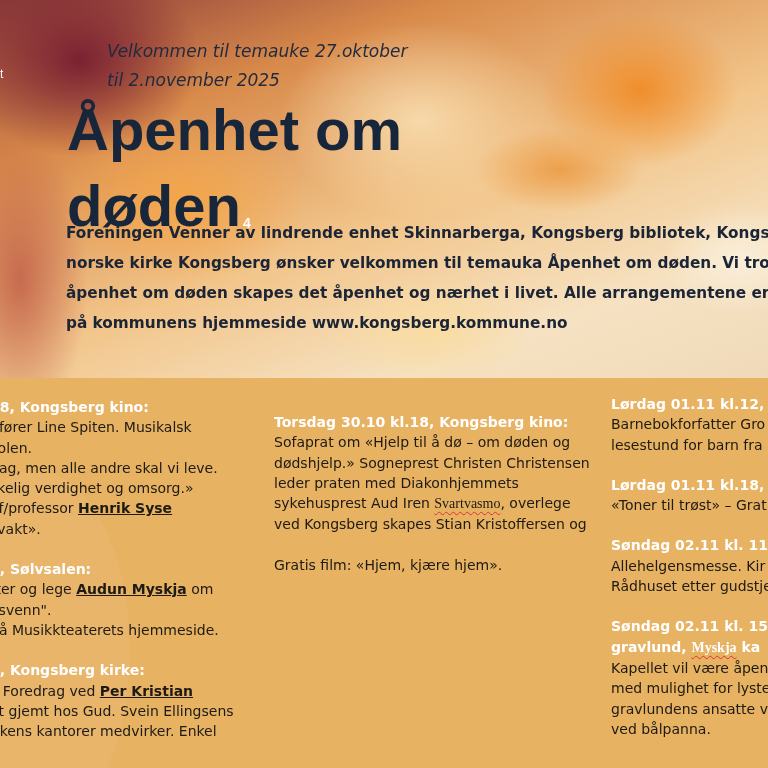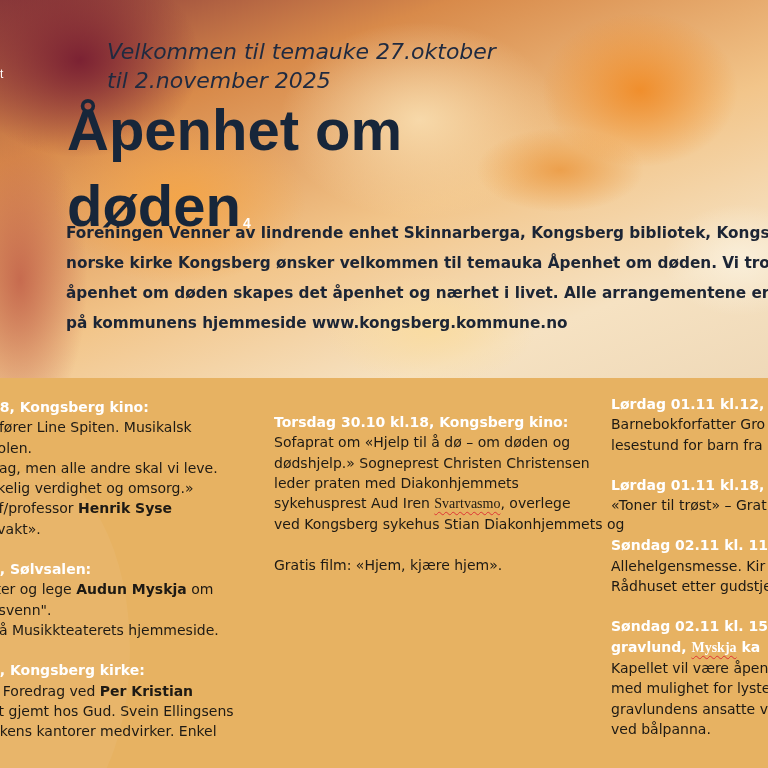--- a/index.html
+++ b/index.html
@@ -13,39 +13,39 @@
       radial-gradient(ellipse 200px 140px at 420px 120px, rgba(250,225,180,0.85), rgba(250,225,180,0) 70%),
       radial-gradient(ellipse 180px 120px at 180px 200px, rgba(245,165,70,0.9), rgba(245,165,70,0) 70%),
       radial-gradient(ellipse 160px 130px at 80px 60px, rgba(120,30,50,0.95), rgba(120,30,50,0) 75%),
       radial-gradient(ellipse 90px 200px at 20px 280px, rgba(190,90,70,0.8), rgba(190,90,70,0) 75%),
       radial-gradient(ellipse 150px 80px at 430px 330px, rgba(250,220,160,0.9), rgba(250,220,160,0) 70%),
       linear-gradient(160deg, #8a3a3a 0%, #d88a4a 25%, #f2c58a 55%, #f6e2c2 80%, #efd9b8 100%);
   }
   .left-edge-char { position:absolute; left:0; top:67px; font-size:12px; color:#fff; font-family:"Liberation Sans", sans-serif; }
   .welcome {
     position:absolute; left:107px; top:37px; width:400px;
-    font-family:"DejaVu Sans", sans-serif; font-style:italic; font-size:22px; line-height:29px; color:#1f2a40;
+    font-family:"DejaVu Sans", sans-serif; font-style:italic; font-size:17px; line-height:29px; color:#1f2a40;
   }
   .title {
     position:absolute; left:67px; top:92px; width:420px;
     font-family:Liberation Sans, sans-serif; font-weight:bold; font-size:58px; line-height:76px; color:#17263a;
   }
   .title sub { font-size:14px; color:#fff; vertical-align:baseline; position:relative; top:2px; left:2px; }
   .intro {
     position:absolute; left:66px; top:218px; width:760px; white-space:nowrap;
     font-family:"DejaVu Sans", sans-serif; font-weight:bold; font-size:15.3px; line-height:30px; color:#1c2535;
   }
   .intro div { white-space:nowrap; }
   .curve {
     position:absolute; left:-60px; top:470px; width:190px; height:360px;
     border-radius:50%; background:rgba(255,255,255,0.05);
   }
   .col { position:absolute; font-family:"DejaVu Sans", sans-serif; font-size:14px; line-height:20.3px; color:#1e1a14; white-space:nowrap; }
   .col .h { color:#fff; font-weight:bold; }
-  .col b { font-weight:bold; }
+  .col b { font-weight:bold;text-decoration:underline; }
   .gap { height:20px; }
   .col1 { left:-10px; top:397px; }
   .col2 { left:266px; top:412px;margin-left:8px; }
   .col3 { left:611px; top:394px; }
   .wavy { text-decoration: underline wavy #d33; text-underline-offset:3px; text-decoration-thickness:1px;font-family:Liberation Serif, serif; }
 </style>
 </head>
 <body>
 
 <div class="hero">
@@ -87,21 +87,21 @@
   <div>et gjemt hos Gud. Svein Ellingsens</div>
   <div>irkens kantorer medvirker. Enkel</div>
 </div>
 
 <div class="col col2">
   <div class="h">Torsdag 30.10 kl.18, Kongsberg kino:</div>
   <div>Sofaprat om «Hjelp til å dø – om døden og</div>
   <div>dødshjelp.» Sogneprest Christen Christensen</div>
   <div>leder praten med Diakonhjemmets</div>
   <div><span>sykehusprest Aud Iren </span><span class="wavy">Svartvasmo</span><span>, overlege</span></div>
-  <div>ved Kongsberg sykehus Stian Diakonhjemmets og</div>
+  <div>ved Kongsberg skapes Stian Kristoffersen og</div>
   <div class="gap"></div>
   <div>Gratis film: «Hjem, kjære hjem».</div>
 </div>
 
 <div class="col col3">
   <div class="h">Lørdag 01.11 kl.12, Bib</div>
   <div>Barnebokforfatter Gro</div>
   <div>lesestund for barn fra b</div>
   <div class="gap"></div>
   <div class="h">Lørdag 01.11 kl.18, Ko</div>

